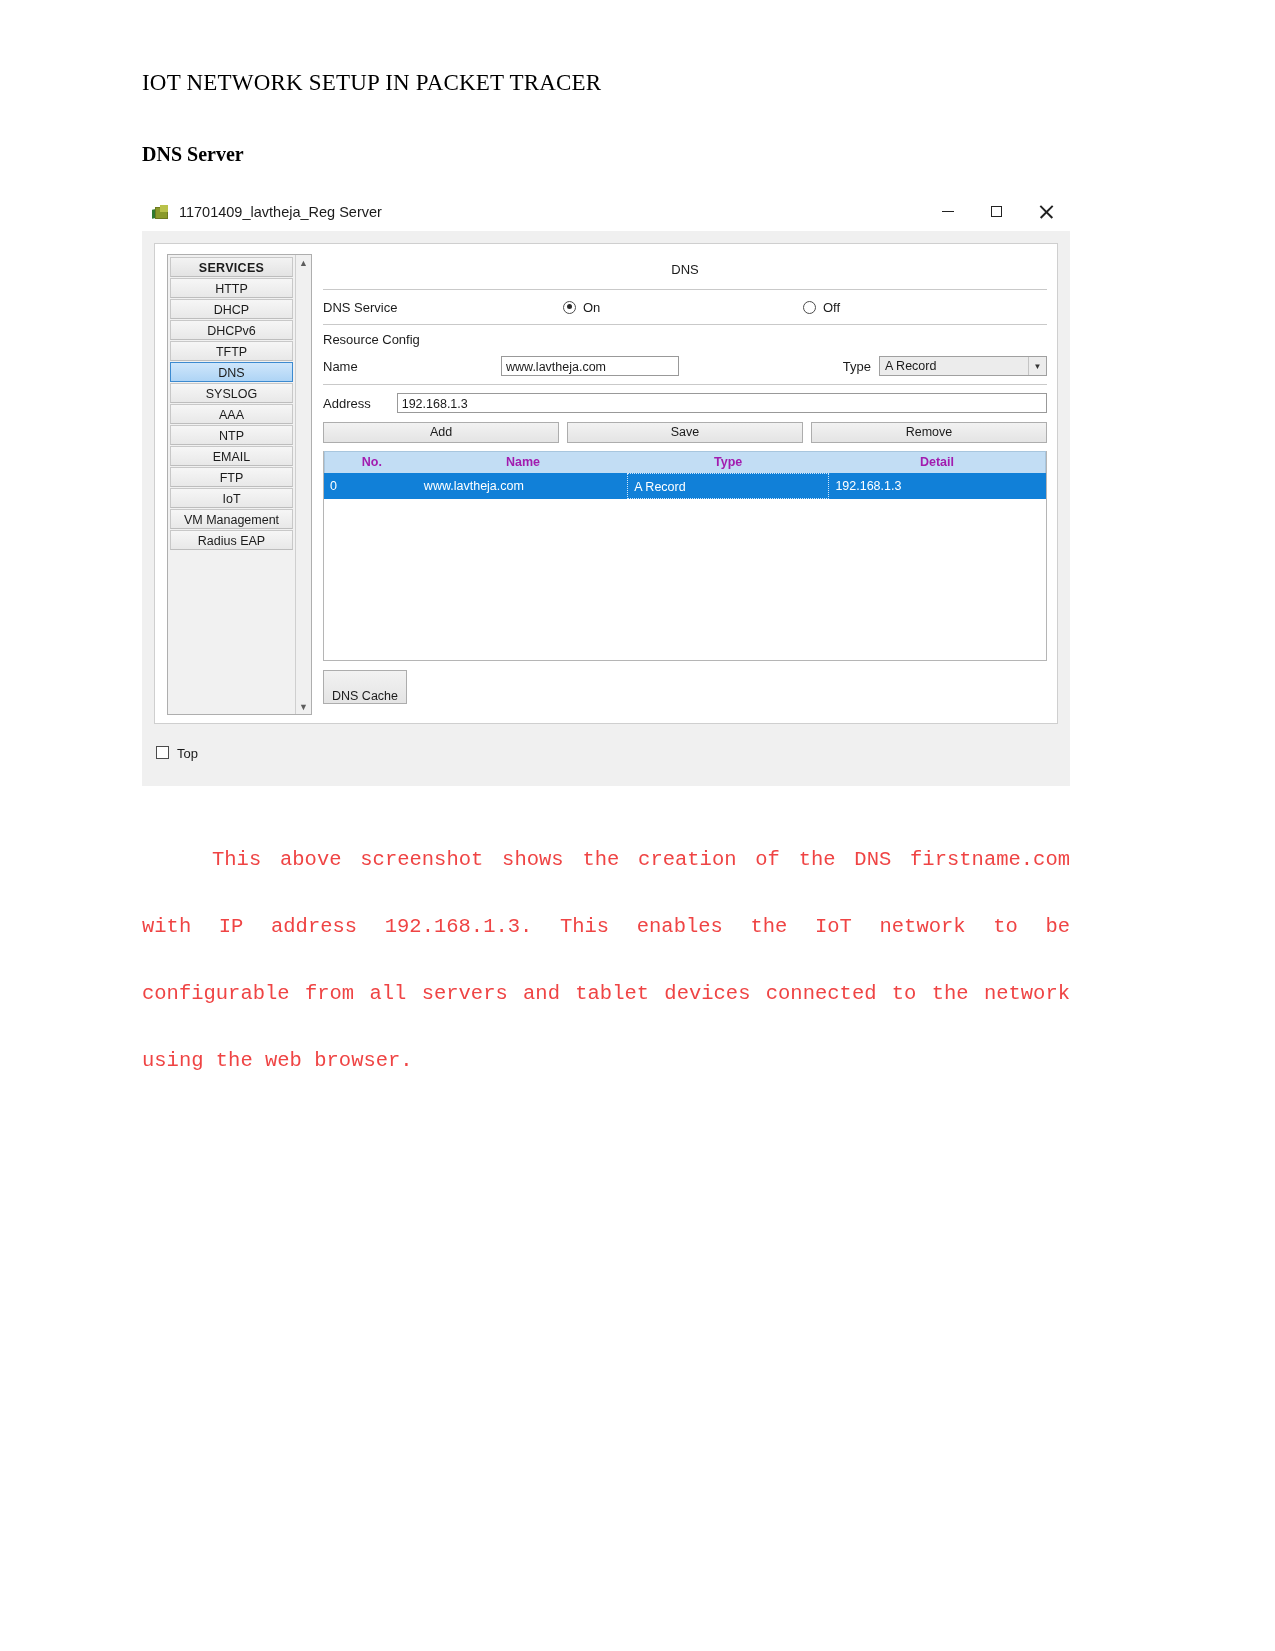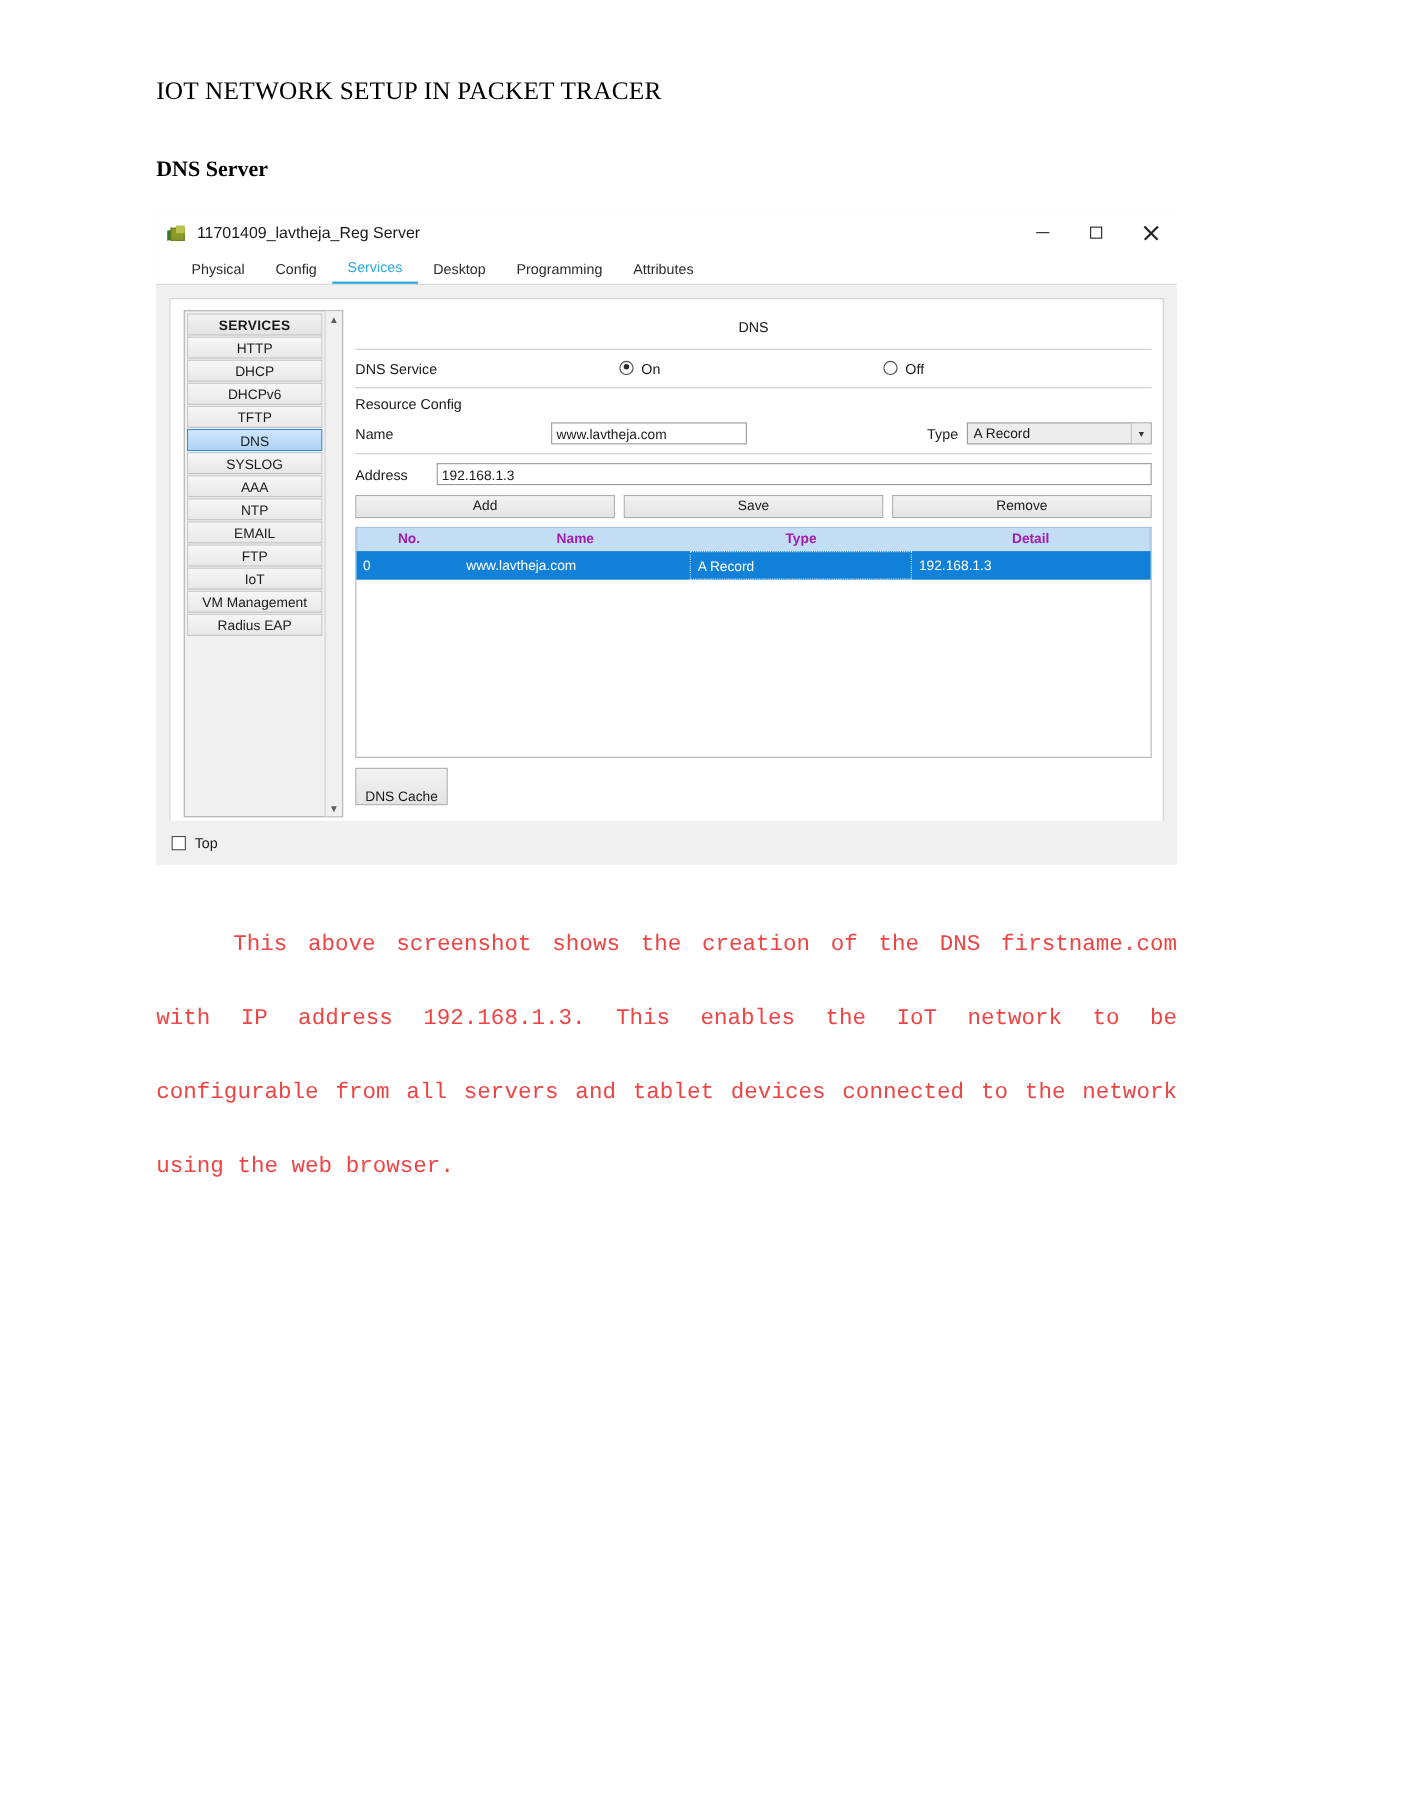--- a/index.html
+++ b/index.html
@@ -243,21 +243,21 @@
   }
   .row-service {
     display: flex;
     align-items: center;
     height: 34px;
     font-family: "Liberation Sans", sans-serif;
     font-size: 13px;
     color: #1b1b1b;
   }
   .row-service .lbl { width: 240px; }
-  .radio-group { display: flex; align-items: flex-start; width: 240px; }
+  .radio-group { display: flex; align-items: center; width: 240px; }
   .radio {
     width: 13px; height: 13px;
     border: 1.4px solid #4c4c4c;
     border-radius: 50%;
     display: inline-block;
     position: relative;
     margin-right: 7px;
     background: #fff;
     box-sizing: border-box;
   }
@@ -414,21 +414,21 @@
     cursor: default;
   }
 
   
   .pt-footer {
     position: absolute;
     left: 0; right: 0; bottom: 0;
     height: 40px;
     background: #f0f0f0;
     display: flex;
-    align-items: center;
+    align-items: flex-start;
     padding-left: 14px;
   }
   .chk {
     width: 13px; height: 13px;
     border: 1.4px solid #4c4c4c;
     background: #fff;
     box-sizing: border-box;
     margin-right: 8px;
   }
   .chk-label {
@@ -458,28 +458,20 @@
         </span>
       <span class="win-btn">
           <span class="max-glyph"></span>
         </span>
       <span class="win-btn">
           <span class="close-glyph"></span>
         </span>
     </span>
   </div>
 
-  <div class="tabbar">
-    <div class="tab">Physical</div>
-    <div class="tab">Config</div>
-    <div class="tab active">Services</div>
-    <div class="tab">Desktop</div>
-    <div class="tab">Programming</div>
-    <div class="tab">Attributes</div>
-  </div>
 
   <div class="pt-body">
     <div class="inner-panel">
 
       <div class="services-wrap">
         <div class="services-list">
           <div class="svc-item header">SERVICES</div>
           <div class="svc-item">HTTP</div>
           <div class="svc-item">DHCP</div>
           <div class="svc-item">DHCPv6</div>

